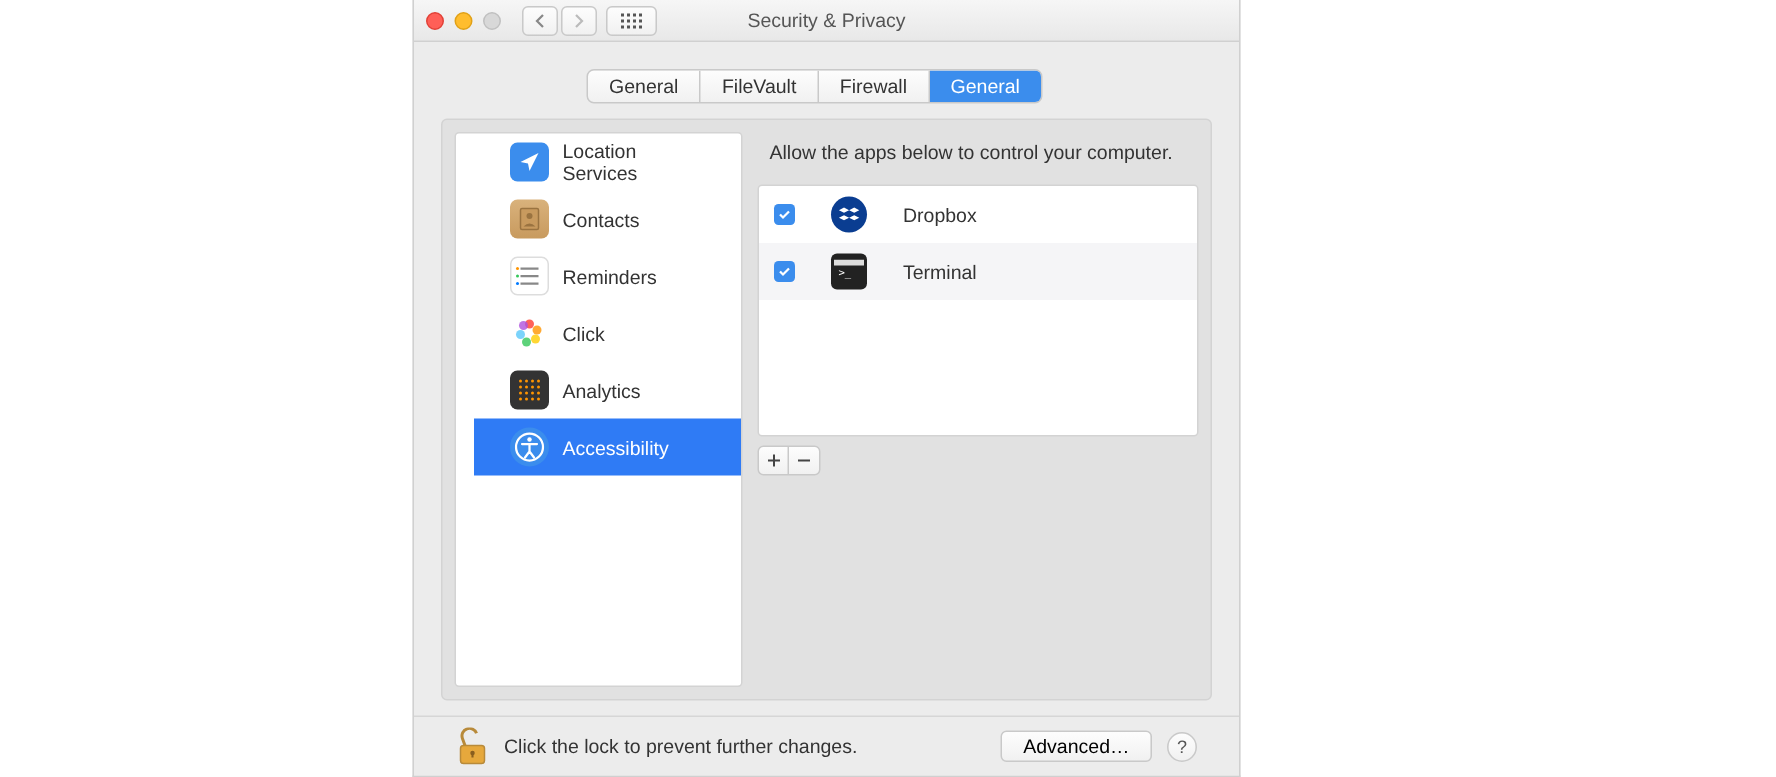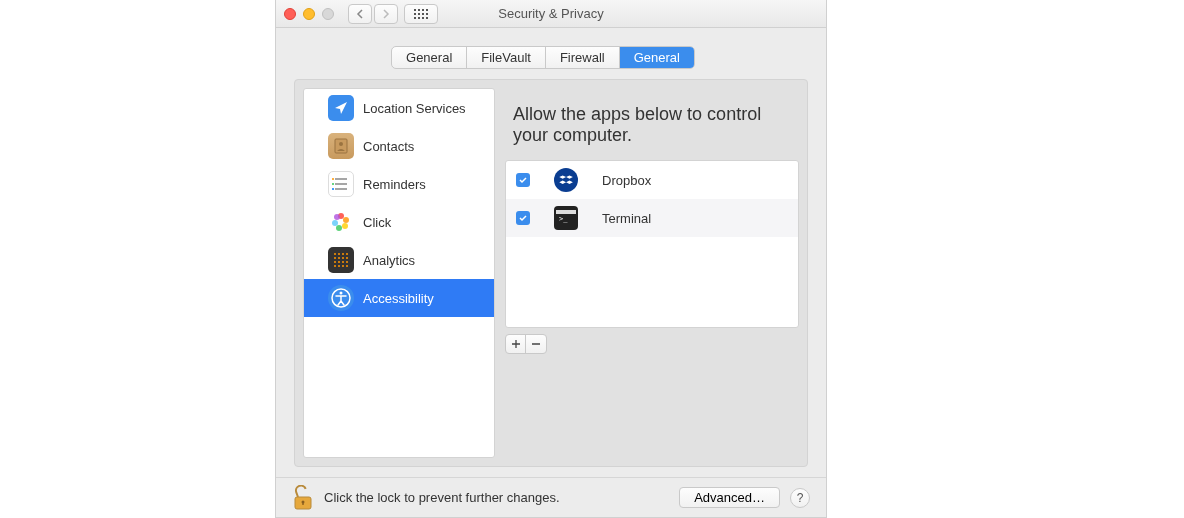--- a/index.html
+++ b/index.html
@@ -150,42 +150,42 @@
   }
   .sb-item {
     display:flex;
     align-items:center;
     gap:9px;
     height:38px;
     padding: 0 24px;
     cursor:pointer;
     font-size:13px;
     color:#333;
+    margin-left:12px;
   }
   .sb-item.selected {
     background:#2f7bf5;
     color:#fff;
   }
   .sb-icon {
     width:26px; height:26px;
     border-radius:5px;
     display:flex; align-items:center; justify-content:center;
     flex-shrink:0;
   }
   
   .right {
     flex:1;
     display:flex;
     flex-direction:column;
   }
   .prompt {
-    font-size:18px;
+    font-size:13px;
     color:#333;
     padding: 6px 4px 14px 8px;
-    margin-top: 10px;
   }
   .applist {
     background:#fff;
     border:1px solid #d3d3d3;
     border-radius:3px;
     height: 168px;
     overflow:hidden;
   }
   .app-row {
     display:flex;
@@ -225,21 +225,21 @@
     font-size:13px;
     color:#444;
     cursor:pointer;
   }
   .arbtn:last-child { border-right:none; }
   
   .footer {
     height:40px;
     display:flex;
     align-items:center;
-    padding: 0 16px;
+    padding: 0 28px;
     background:#ececec;
     border-top:1px solid #d6d6d6;
   }
   .lock {
     width:22px; height:26px;
     margin-right:10px;
     cursor:pointer;
   }
   .foot-text { font-size:13px; color:#333; }
   .adv-btn {

